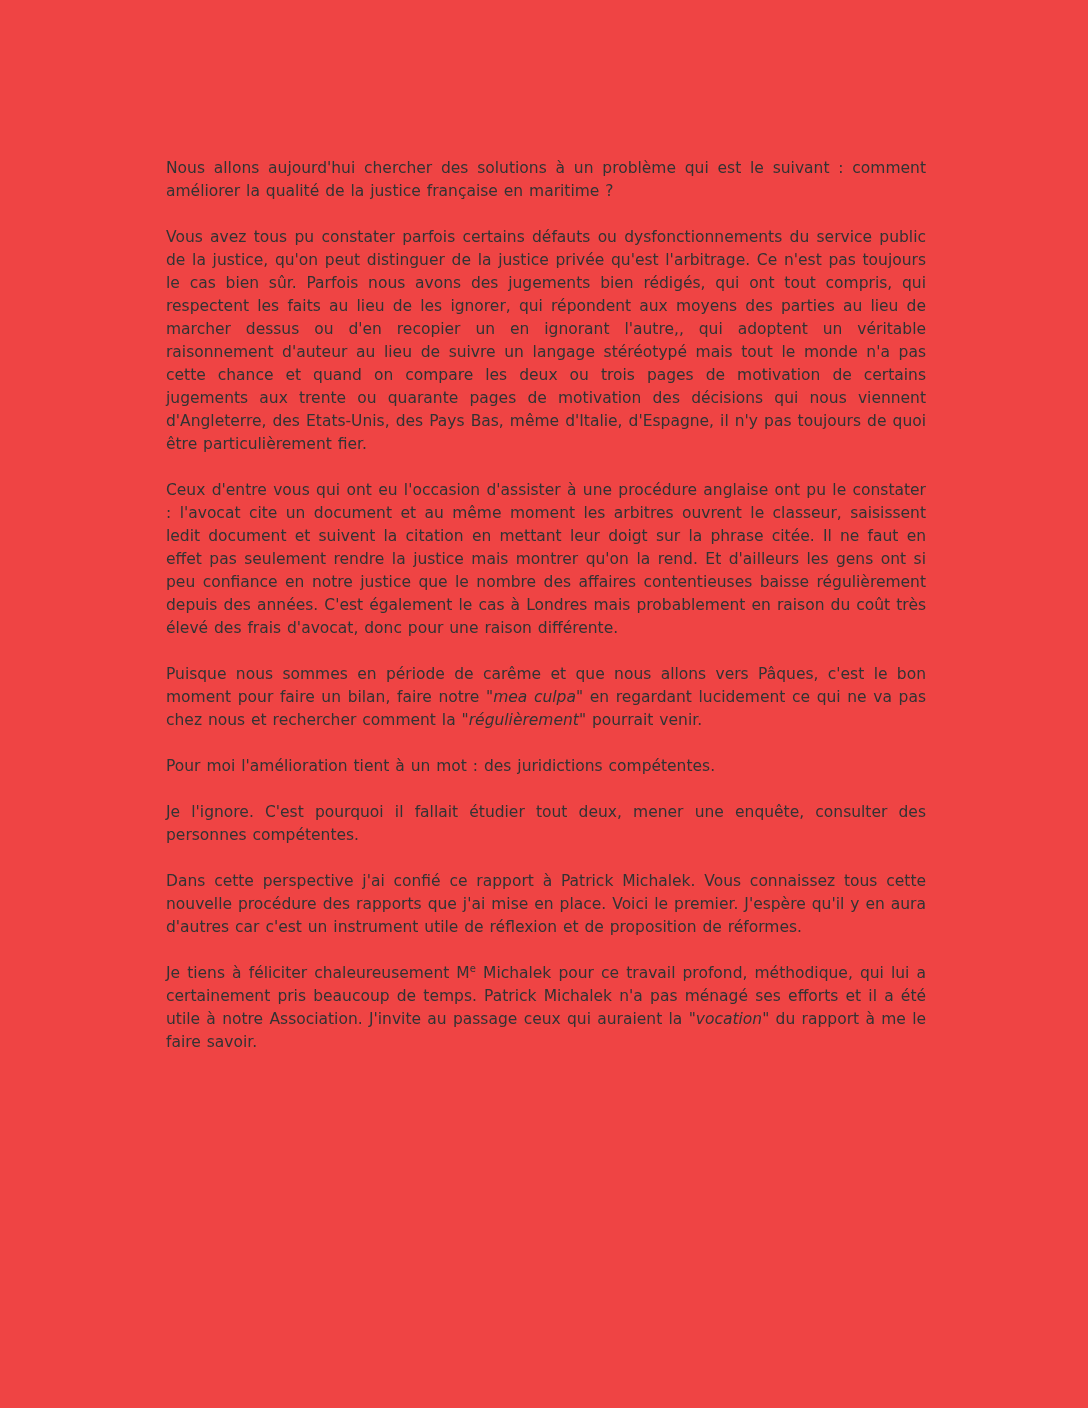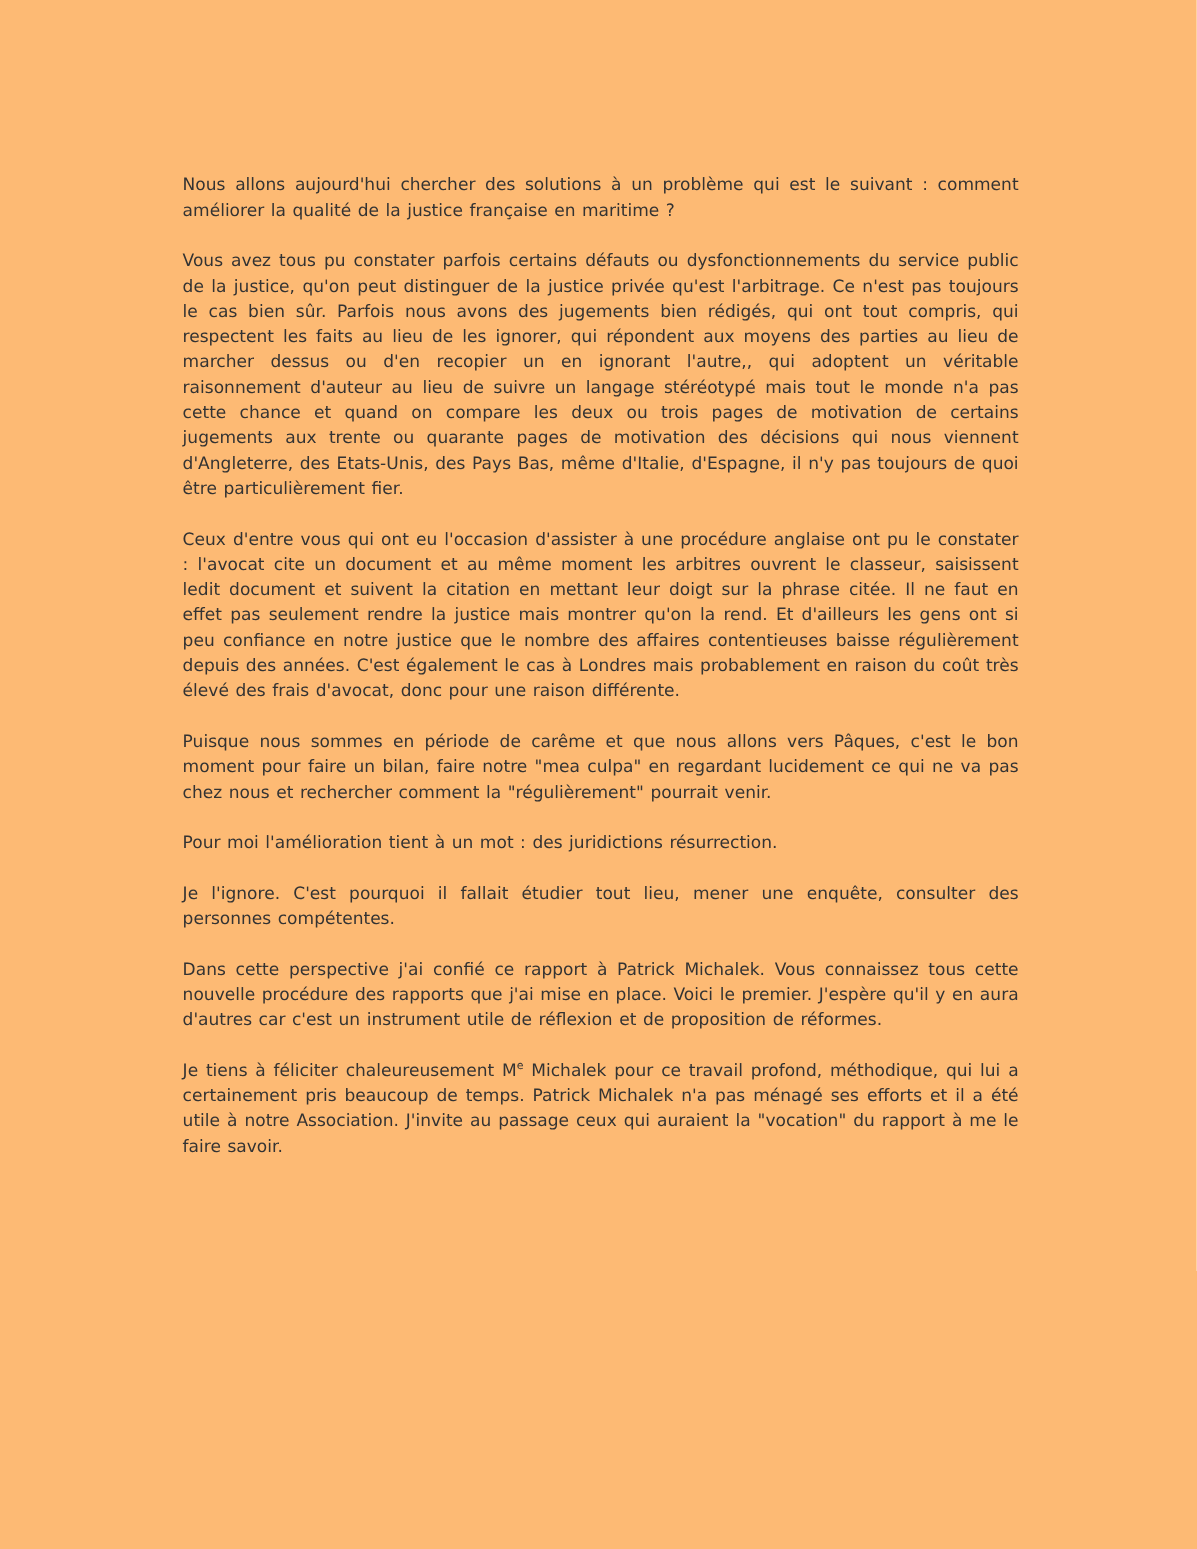--- a/index.html
+++ b/index.html
@@ -5,52 +5,53 @@
   html, body {
     margin: 0;
     padding: 0;
     background: #ffffff;
   }
   .page {
     position: relative;
     width: 1088px;
     height: 1408px;
     margin: 0 auto;
-    background: #fdba74;
+    background: #ef4444;
     box-sizing: border-box;
     padding: 157px 162px 0 166px;
     overflow: hidden;
   }
   .doc-body {
     width: 760px;
   }
   .para {
     font-family: "DejaVu Sans", "Liberation Sans", sans-serif;
     font-size: 15.5px;
     line-height: 23px;
     color: #333333;
     text-align: justify;
     margin: 0 0 23px 0;
     word-spacing: 1px;
   }
   .para .italic {
+    font-style: italic;
   }
   .para sup {
     font-size: 10px;
     line-height: 0;
     vertical-align: super;
   }
 </style>
 </head>
 <body>
 
 <div class="page">
   <div class="doc-body">
       <p class="para"><span>Nous allons aujourd'hui chercher des solutions à un problème qui est le suivant : comment améliorer la qualité de la justice française en maritime ?</span></p>
       <p class="para"><span>Vous avez tous pu constater parfois certains défauts ou dysfonctionnements du service public de la justice, qu'on peut distinguer de la justice privée qu'est l'arbitrage. Ce n'est pas toujours le cas bien sûr. Parfois nous avons des jugements bien rédigés, qui ont tout compris, qui respectent les faits au lieu de les ignorer, qui répondent aux moyens des parties au lieu de marcher dessus ou d'en recopier un en ignorant l'autre,, qui adoptent un véritable raisonnement d'auteur au lieu de suivre un langage stéréotypé mais tout le monde n'a pas cette chance et quand on compare les deux ou trois pages de motivation de certains jugements aux trente ou quarante pages de motivation des décisions qui nous viennent d'Angleterre, des Etats-Unis, des Pays Bas, même d'Italie, d'Espagne, il n'y pas toujours de quoi être particulièrement fier.</span></p>
       <p class="para"><span>Ceux d'entre vous qui ont eu l'occasion d'assister à une procédure anglaise ont pu le constater : l'avocat cite un document et au même moment les arbitres ouvrent le classeur, saisissent ledit document et suivent la citation en mettant leur doigt sur la phrase citée. Il ne faut en effet pas seulement rendre la justice mais montrer qu'on la rend. Et d'ailleurs les gens ont si peu confiance en notre justice que le nombre des affaires contentieuses baisse régulièrement depuis des années. C'est également le cas à Londres mais probablement en raison du coût très élevé des frais d'avocat, donc pour une raison différente.</span></p>
       <p class="para"><span>Puisque nous sommes en période de carême et que nous allons vers Pâques, c'est le bon moment pour faire un bilan, faire notre "</span><span class="italic">mea culpa</span><span>" en regardant lucidement ce qui ne va pas chez nous et rechercher comment la "</span><span class="italic">régulièrement</span><span>" pourrait venir.</span></p>
-      <p class="para"><span>Pour moi l'amélioration tient à un mot : des juridictions résurrection.</span></p>
-      <p class="para"><span>Je l'ignore. C'est pourquoi il fallait étudier tout lieu, mener une enquête, consulter des personnes compétentes.</span></p>
+      <p class="para"><span>Pour moi l'amélioration tient à un mot : des juridictions compétentes.</span></p>
+      <p class="para"><span>Je l'ignore. C'est pourquoi il fallait étudier tout deux, mener une enquête, consulter des personnes compétentes.</span></p>
       <p class="para"><span>Dans cette perspective j'ai confié ce rapport à Patrick Michalek. Vous connaissez tous cette nouvelle procédure des rapports que j'ai mise en place. Voici le premier. J'espère qu'il y en aura d'autres car c'est un instrument utile de réflexion et de proposition de réformes.</span></p>
       <p class="para"><span>Je tiens à féliciter chaleureusement M</span><sup>e</sup><span> Michalek pour ce travail profond, méthodique, qui lui a certainement pris beaucoup de temps. Patrick Michalek n'a pas ménagé ses efforts et il a été utile à notre Association. J'invite au passage ceux qui auraient la "</span><span class="italic">vocation</span><span>" du rapport à me le faire savoir.</span></p>
     </div>
 </div>
 
 </body></html>

